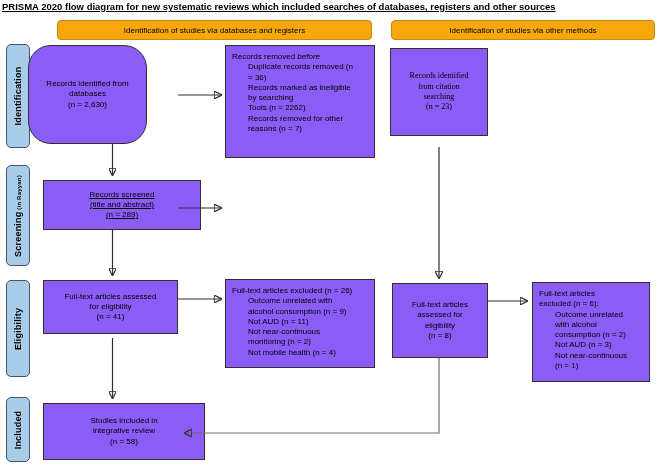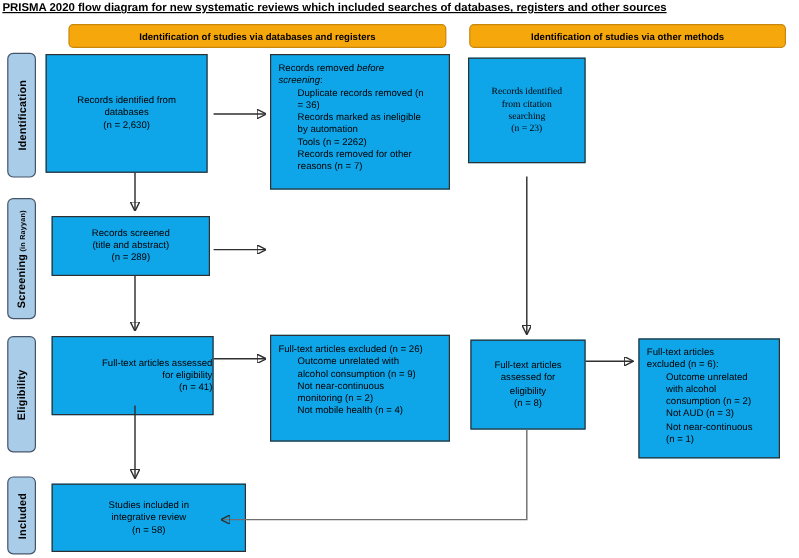--- a/index.html
+++ b/index.html
@@ -13,35 +13,35 @@
     position:relative;width:666px;height:465px;background:#fff;overflow:hidden;
     font-family:"Liberation Sans",sans-serif;color:#000;
   }
   .title{
     position:absolute;left:2px;top:1px;font-size:9.5px;font-weight:bold;white-space:nowrap;text-decoration:underline;
   }
   .header{
     position:absolute;top:20px;height:20px;box-sizing:border-box;
     background:var(--orange);border:1px solid #c9880c;border-radius:4px;
     display:flex;align-items:center;justify-content:center;
-    font-size:8px;font-weight:bold;text-align:center;
+    font-size:8px;font-weight:normal;text-align:center;
   }
   .header.h1{left:57px;width:315px;}
   .header.h2{left:391px;width:264px;}
   .side{
     position:absolute;left:6px;width:24px;box-sizing:border-box;
     background:var(--blue);border:1px solid #44546a;border-radius:5px;
     display:flex;align-items:center;justify-content:center;overflow:visible;
   }
   .side .rot{
     transform:rotate(-90deg);white-space:nowrap;font-weight:bold;font-size:9px;letter-spacing:.2px;
   }
   .side .rot .sub{font-size:6px;}
   .box{
-    position:absolute;box-sizing:border-box;background:#0ea5e9;
+    position:absolute;box-sizing:border-box;background:#8b5cf6;
     border:1.5px solid var(--box-border);
     font-size:8px;line-height:10.3px;
   }
   .box.center{
     display:flex;flex-direction:column;align-items:center;justify-content:center;text-align:center;
   }
   .box.leftalign{padding:6px 3px 3px 6px;text-align:left;}
   .ln{white-space:nowrap;}
   .ln.ind{padding-left:16px;}
   em{font-style:italic;}
@@ -65,62 +65,62 @@
   <div class="side" style="top:165px;height:101px;">
     <span class="rot"><span>Screening</span><span class="sub"> (in Rayyan)</span></span>
   </div>
   <div class="side" style="top:280px;height:97px;">
     <span class="rot">Eligibility</span>
   </div>
   <div class="side" style="top:397px;height:65px;">
     <span class="rot">Included</span>
   </div>
 
-  <div class="box center" style="left:38px;top:45px;width:135px;height:99px;">
+  <div class="box center" style="left:28px;top:45px;width:119px;height:99px;border-radius:23px;">
       <div class="ln"><span>Records identified from</span></div>
       <div class="ln"><span>databases</span></div>
       <div class="ln"><span>(n = 2,630)</span></div>
     </div>
 
   <div class="box leftalign" style="left:225px;top:45px;width:150px;height:113px;">
       <div class="ln"><span>Records removed </span><em>before</em></div>
-      <div class="ln"><em>screening</em><span>:</span></div>
       <div class="ln ind"><span>Duplicate records removed (n</span></div>
       <div class="ln ind"><span>= 36)</span></div>
       <div class="ln ind"><span>Records marked as ineligible</span></div>
-      <div class="ln ind"><span>by automation</span></div>
+      <div class="ln ind"><span>by searching</span></div>
       <div class="ln ind"><span>Tools (n = 2262)</span></div>
       <div class="ln ind"><span>Records removed for other</span></div>
       <div class="ln ind"><span>reasons (n = 7)</span></div>
     </div>
 
   <div class="box center" style="left:390px;top:48px;width:98px;height:88px;font-family:Liberation Serif, serif;">
       <div class="ln"><span>Records identified</span></div>
       <div class="ln"><span>from citation</span></div>
       <div class="ln"><span>searching</span></div>
       <div class="ln"><span>(n = 23)</span></div>
     </div>
 
-  <div class="box center" style="left:43px;top:180px;width:132px;height:50px;">
+  <div class="box center" style="left:43px;top:180px;width:158px;height:50px;text-decoration:underline;">
       <div class="ln"><span>Records screened</span></div>
       <div class="ln"><span>(title and abstract)</span></div>
       <div class="ln"><span>(n = 289)</span></div>
     </div>
 
 
-  <div class="box center" style="left:43px;top:280px;width:135px;height:66px;align-items:flex-end;">
+  <div class="box center" style="left:43px;top:280px;width:135px;height:54px;">
       <div class="ln"><span>Full-text articles assessed</span></div>
       <div class="ln"><span>for eligibility</span></div>
       <div class="ln"><span>(n = 41)</span></div>
     </div>
 
   <div class="box leftalign" style="left:225px;top:279px;width:150px;height:89px;">
       <div class="ln"><span>Full-text articles excluded (n = 26)</span></div>
       <div class="ln ind"><span>Outcome unrelated with</span></div>
       <div class="ln ind"><span>alcohol consumption (n = 9)</span></div>
+      <div class="ln ind"><span>Not AUD (n = 11)</span></div>
       <div class="ln ind"><span>Not near-continuous</span></div>
       <div class="ln ind"><span>monitoring (n = 2)</span></div>
       <div class="ln ind"><span>Not mobile health (n = 4)</span></div>
     </div>
 
   <div class="box center" style="left:392px;top:283px;width:96px;height:75px;">
       <div class="ln"><span>Full-text articles</span></div>
       <div class="ln"><span>assessed for</span></div>
       <div class="ln"><span>eligibility</span></div>
       <div class="ln"><span>(n = 8)</span></div>

